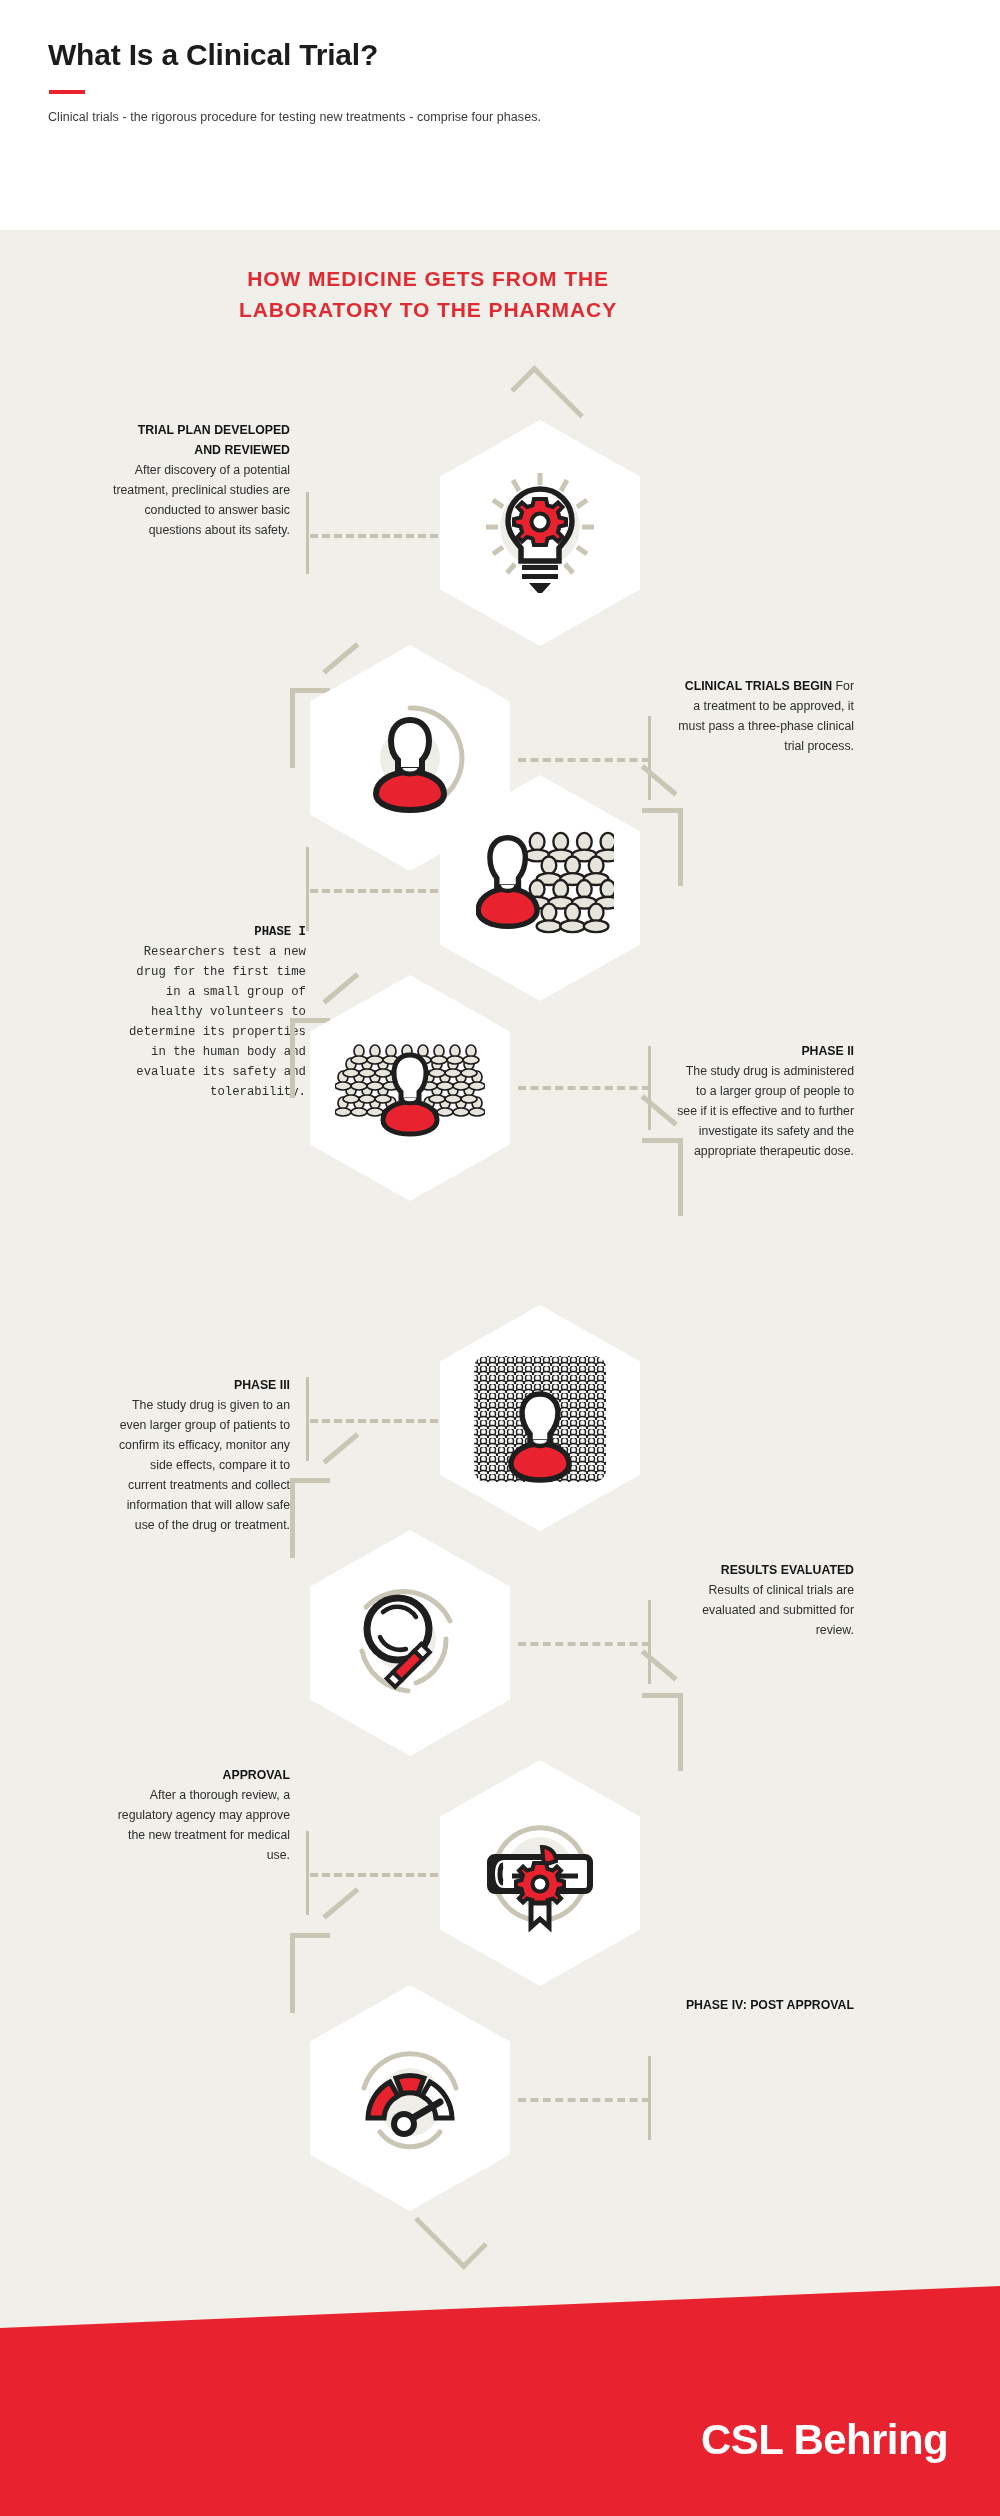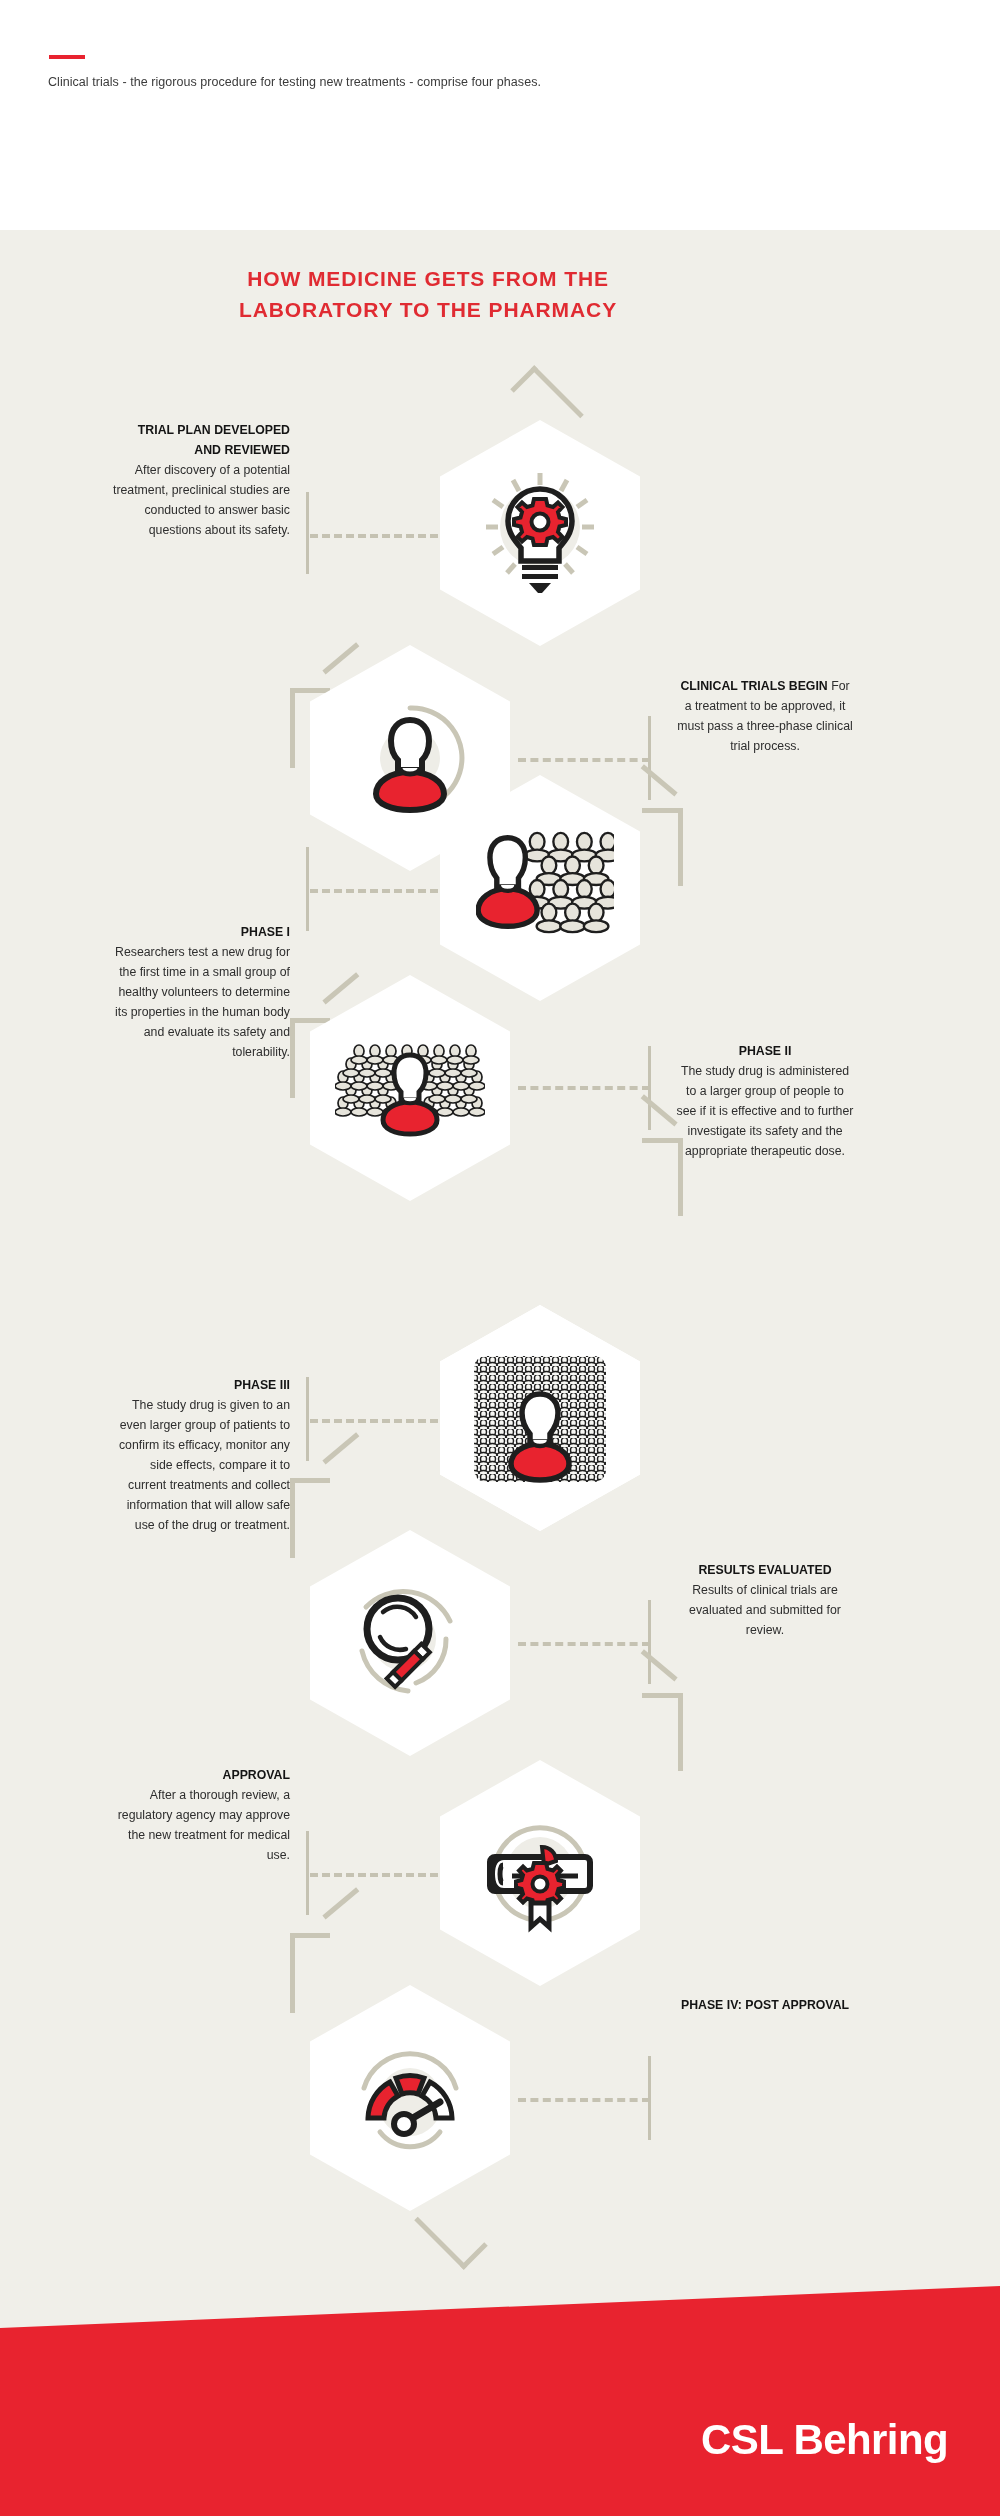--- a/index.html
+++ b/index.html
@@ -87,21 +87,21 @@
   .tick {
     position:absolute; width:3px; background:#c5c2b2;
   }
 
   
   .txt {
     position:absolute; width:178px;
     font-size:12.3px; line-height:1.63; color:#2e2e2e;
   }
   .txt.right-align { text-align:right; }
-  .txt.left-align  { text-align:center; }
+  .txt.left-align  { text-align:right; }
   .txt .ttl { font-weight:bold; color:#141414; }
   .txt .ttl.blk { display:block; }
 
   
   #footer {
     position:absolute; left:0; bottom:0; width:1000px; height:230px;
     background:#e8232f; z-index:7;
     clip-path:polygon(0 42px, 100% 0, 100% 100%, 0 100%);
   }
   #footer-logo {
@@ -110,20 +110,21 @@
     letter-spacing:-0.6px;
   }
 </style>
 </head>
 <body>
 
 <div id="body-bg"></div>
 
 <div id="header">
   <div id="header-inner">
+    <div id="page-title">What Is a Clinical Trial?</div>
     <div id="title-rule"></div>
     <div id="subtitle">Clinical trials - the rigorous procedure for testing new treatments - comprise four phases.</div>
   </div>
 </div>
 <div id="header-slant"></div>
 
 <div id="main-heading">
   <span>HOW MEDICINE GETS FROM THE</span><br>
   <span>LABORATORY TO THE PHARMACY</span>
 </div>
@@ -235,21 +236,21 @@
             </g>
           </g>
           <path d="M32 14 C21 14 14 22 14 34 C14 44 17 50 21 55 L21 64 L43 64 L43 55 C47 50 50 44 50 34 C50 22 43 14 32 14 Z" fill="#fff" stroke="#1e1e1e" stroke-width="5.5"></path>
           <path d="M32 66 C14 66 2 76 2 88 C2 98 16 104 32 104 C48 104 62 98 62 88 C62 76 50 66 32 66 Z" fill="#e8232f" stroke="#1e1e1e" stroke-width="5.5"></path>
           <path d="M23 62 C23 70 41 70 41 62" fill="#fff" stroke="#1e1e1e" stroke-width="4.5"></path>
         </svg>
       </div>
     </div>
     <div class="tick" style="left:306px; top:847px; height:84px;"></div>
     <div class="dash" style="left:310px; top:889px; width:128px;"></div>
-    <div class="txt right-align" style="left:112px; top:922px;">
+    <div class="txt right-align" style="left:128px; top:922px;font-family:Liberation Mono, monospace;">
       <span class="ttl blk">PHASE I</span><span>Researchers test a new drug for the first time in a small group of healthy volunteers to determine its properties in the human body and evaluate its safety and tolerability.</span>
     </div>
   </div>
 
   <div class="step">
     <div class="elbow" style="left:290px; top:1000px;">
       <div class="v" style="left:0; top:18px; height:80px;"></div>
       <div class="h" style="left:0; top:18px; width:40px;"></div>
       <div class="h" style="left:34px; top:0; width:44px; transform:rotate(-40deg); transform-origin:left center;"></div>
     </div>

